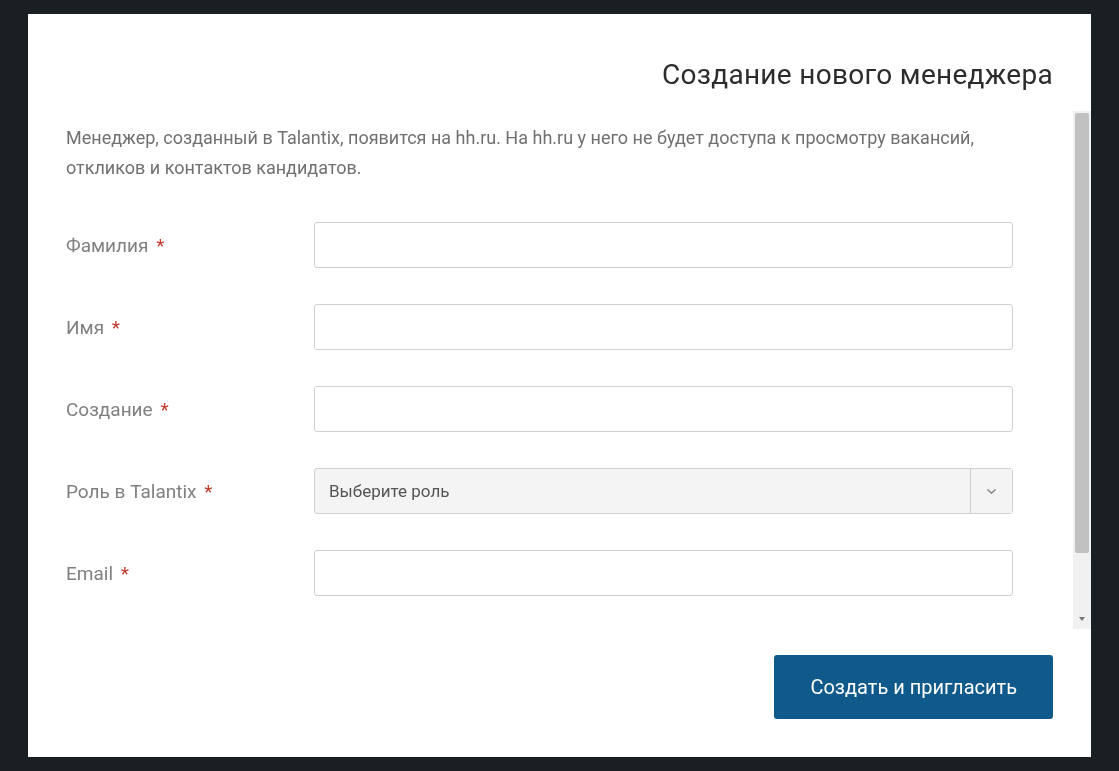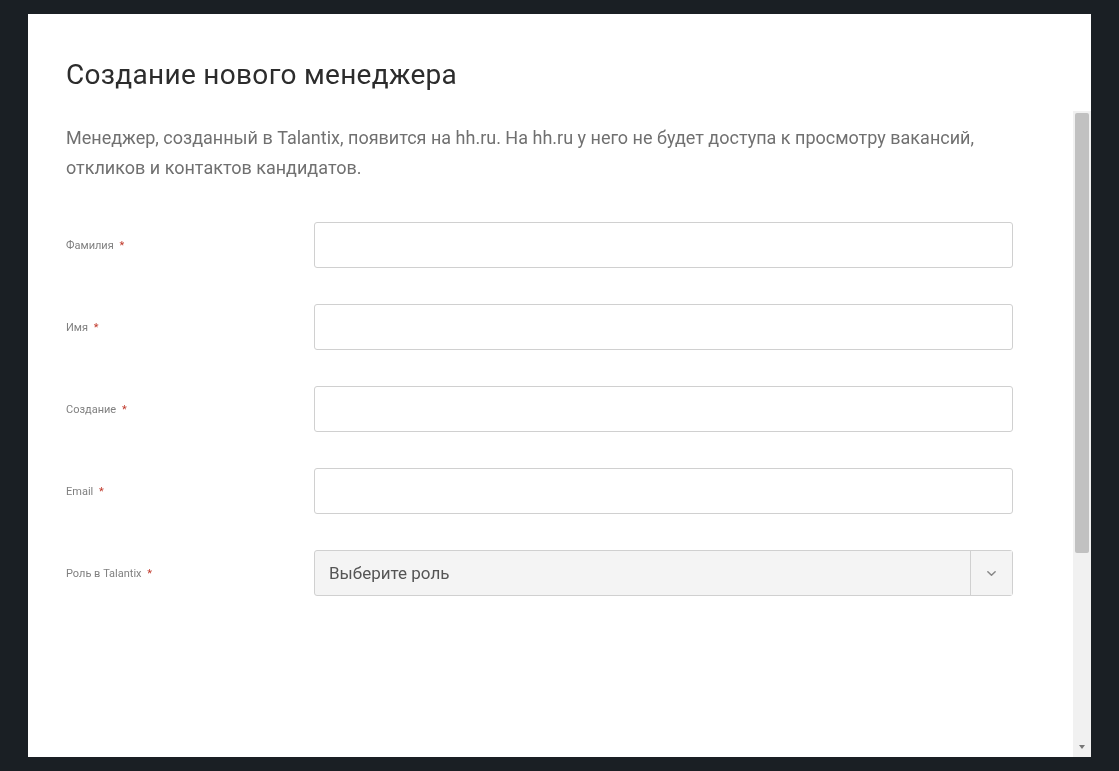--- a/index.html
+++ b/index.html
@@ -22,20 +22,21 @@
     }
     .modal {
       position: absolute;
       left: 28px;
       top: 14px;
       right: 28px;
       bottom: 14px;
       background: #ffffff;
       display: flex;
       flex-direction: column;
+      align-items: flex-end;
     }
     .modal-header {
       padding: 44px 38px 20px 38px;
     }
     .modal-title {
       font-size: 28px;
       font-weight: 400;
       color: #2c2c2c;
       letter-spacing: 0.3px;
     }
@@ -56,21 +57,21 @@
       color: #707070;
       margin-bottom: 40px;
     }
     .form-row {
       display: flex;
       align-items: center;
       margin-bottom: 36px;
     }
     .form-label {
       width: 248px;
-      font-size: 11px;
+      font-size: 19px;
       color: #808080;
       flex-shrink: 0;
     }
     .required-asterisk {
       color: #c0392b;
       margin-left: 3px;
     }
     .form-input {
       flex: 1;
       height: 46px;
@@ -192,47 +193,50 @@
       <div class="form-row">
         <label class="form-label">
           <span>Создание</span>
           <span class="required-asterisk">*</span>
         </label>
         <input type="text" class="form-input" value="" style="">
       </div>
 
       <div class="form-row">
         <label class="form-label">
-          <span>Email</span>
-          <span class="required-asterisk">*</span>
-        </label>
-        <input type="text" class="form-input" value="" style="">
-      </div>
-
-      <div class="form-row">
-        <label class="form-label">
           <span>Роль в Talantix</span>
           <span class="required-asterisk">*</span>
         </label>
         <div class="select-wrapper">
           <div class="select-display">Выберите роль</div>
           <div class="select-toggle">
             <svg class="chevron-down" viewBox="0 0 12 12">
               <path d="M2 4 L6 8 L10 4" stroke="#888" stroke-width="1.6" fill="none" stroke-linecap="round" stroke-linejoin="round"></path>
             </svg>
           </div>
         </div>
       </div>
 
+      <div class="form-row">
+        <label class="form-label">
+          <span>Email</span>
+          <span class="required-asterisk">*</span>
+        </label>
+        <input type="text" class="form-input" value="" style="">
+      </div>
+
     </div>
 
     <div class="scrollbar-track">
       <div class="scrollbar-thumb"></div>
       <div class="scrollbar-btn">
         <svg viewBox="0 0 10 10">
           <path d="M2 3 L5 7 L8 3 Z" fill="#777"></path>
         </svg>
       </div>
     </div>
   </div>
 
+  <div class="modal-footer">
+    <button class="primary-button">Создать и пригласить</button>
+  </div>
 
 </div>
 
 </body></html>

